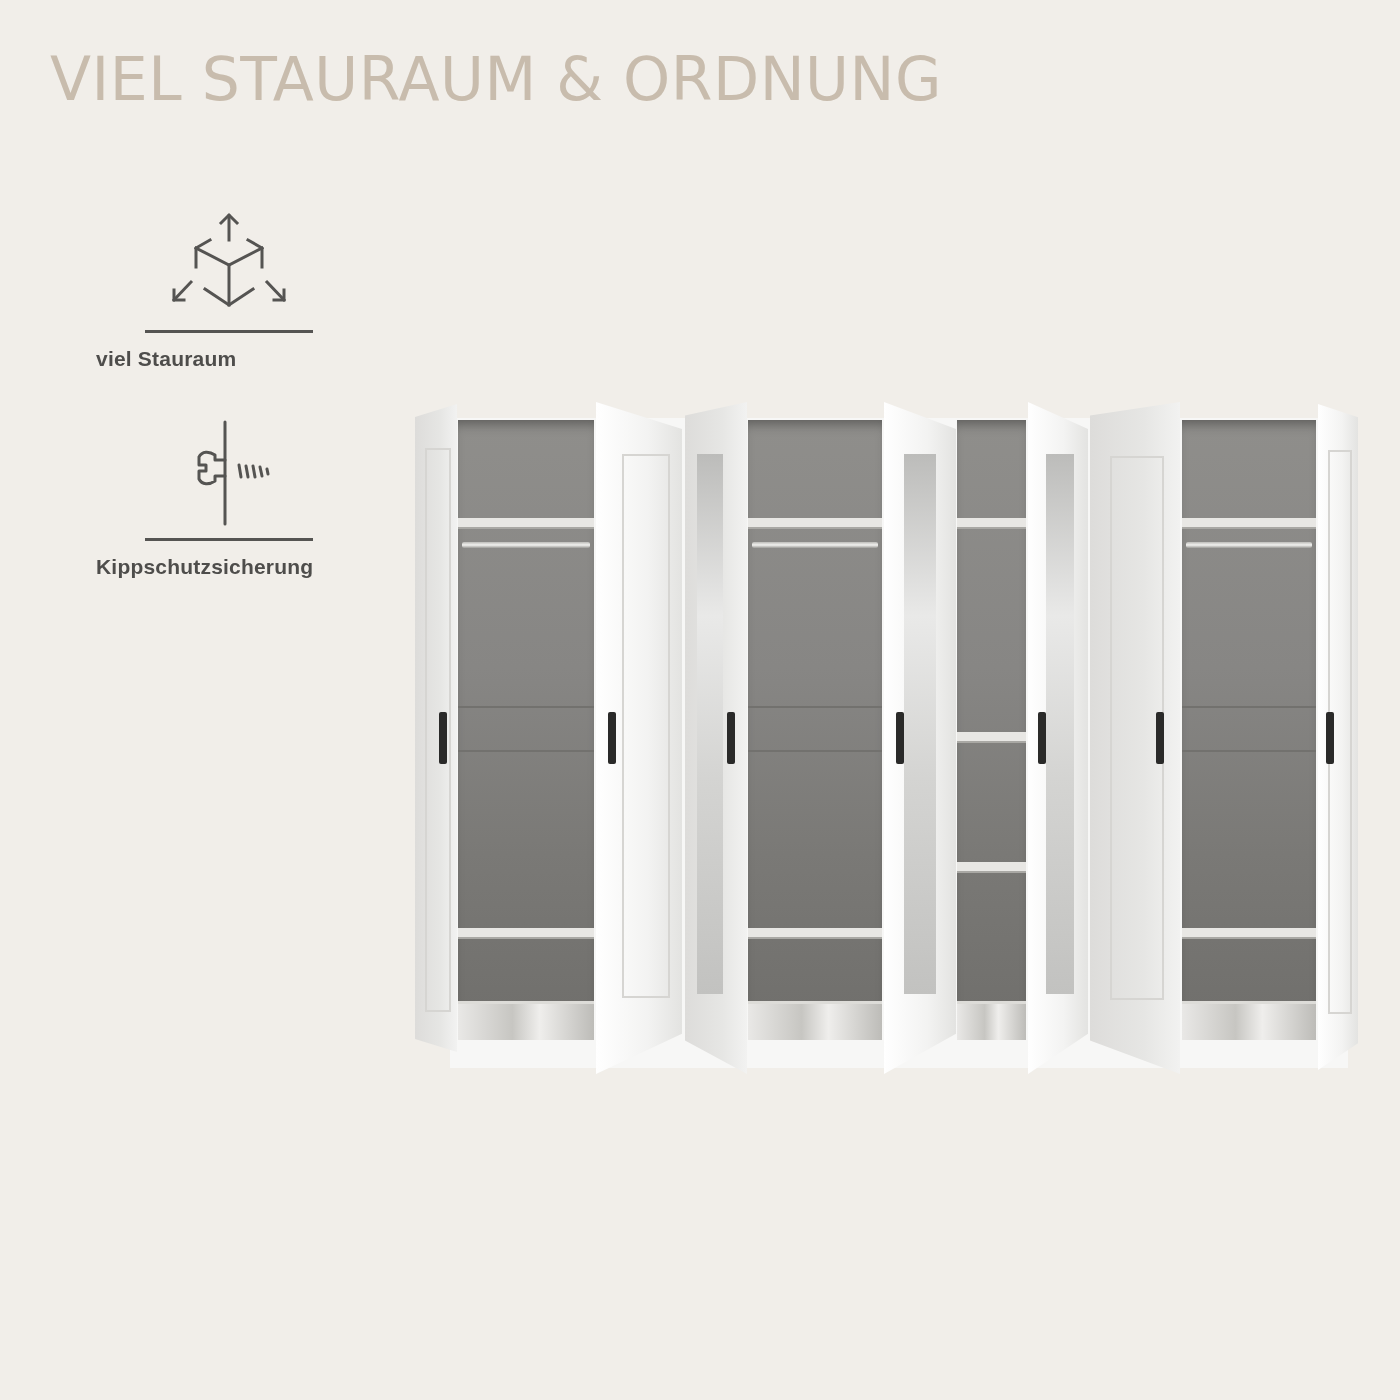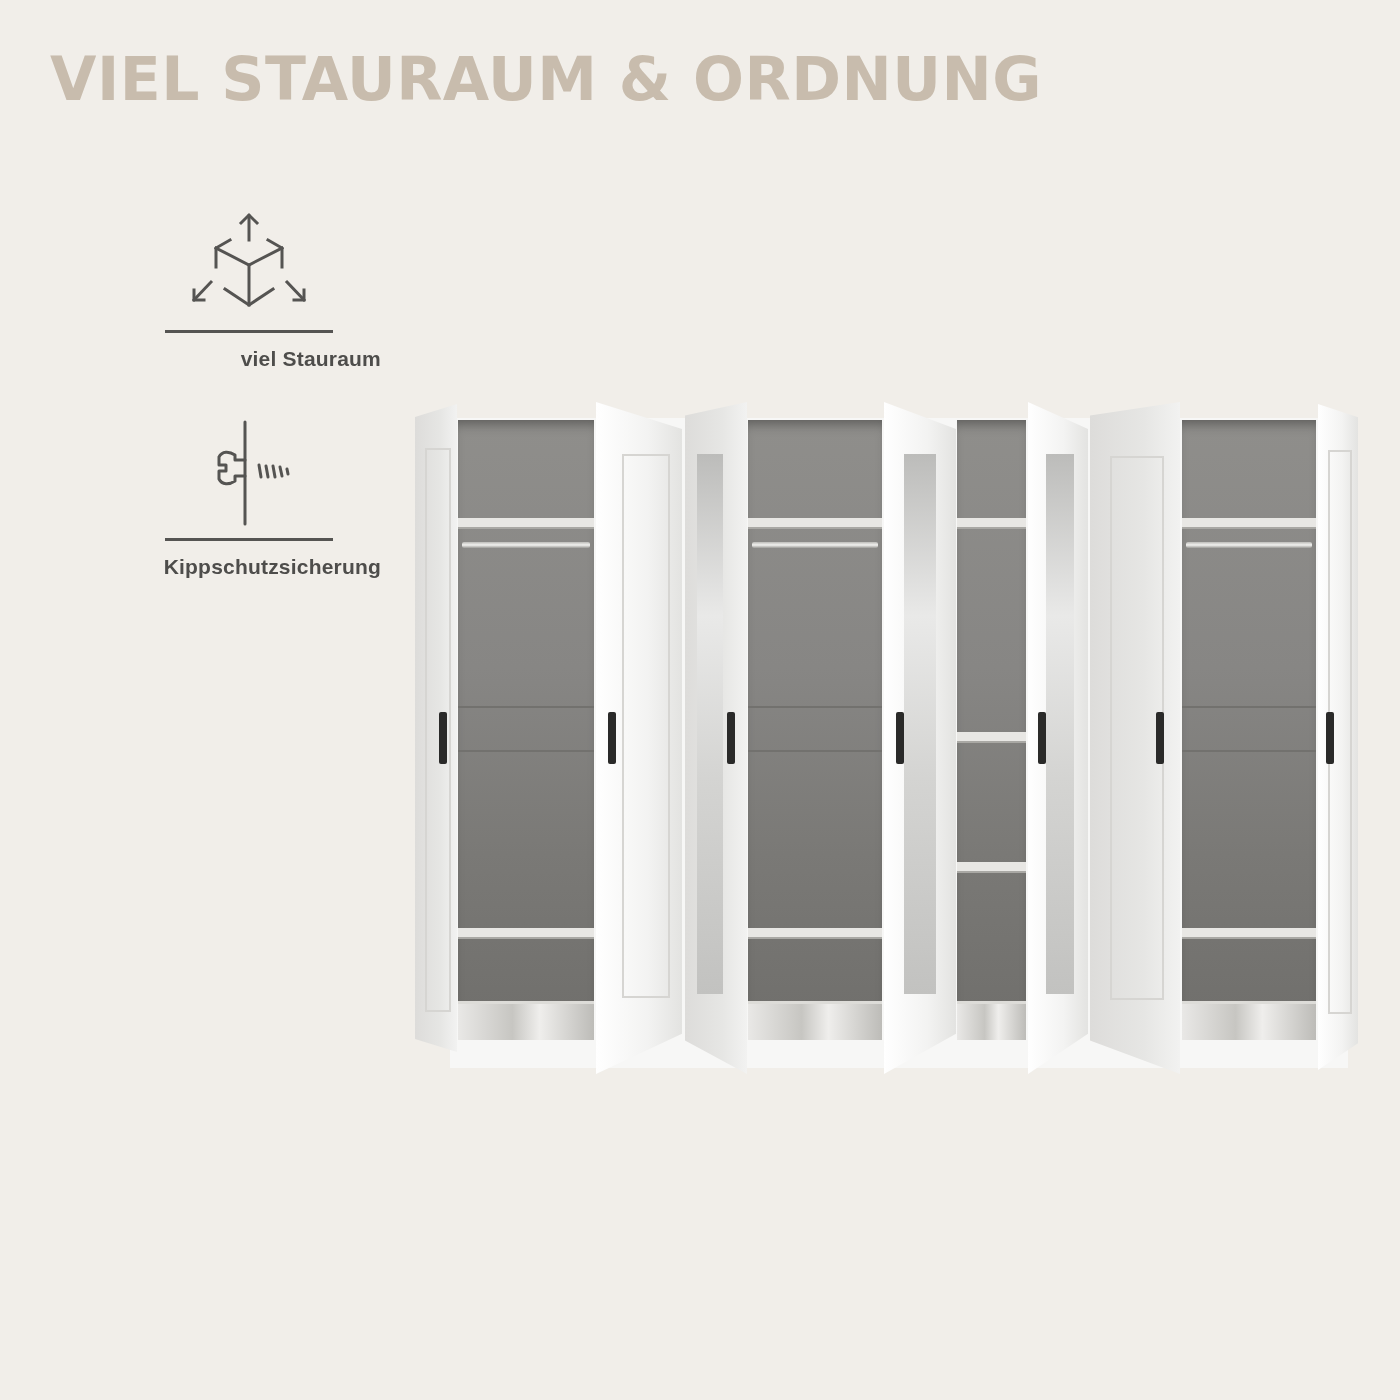--- a/index.html
+++ b/index.html
@@ -4,25 +4,25 @@
 <style>
   html, body { margin: 0; padding: 0; }
   body {
     width: 1400px; height: 1400px; position: relative; overflow: hidden;
     background: #f1eee9;
     font-family: "DejaVu Sans", "Liberation Sans", sans-serif;
   }
   .title {
     position: absolute; left: 50px; top: 44px;
     font-family: "DejaVu Sans", sans-serif;
-    font-weight: bold; font-size: 60px; letter-spacing: 0.5px;
+    font-weight: normal; font-size: 60px; letter-spacing: 0.5px;
     color: #c8bcad; white-space: nowrap;
     transform: scaleX(1.0); transform-origin: left top;
   }
-  .feature { position: absolute; left: 116px; width: 265px; text-align: right; }
+  .feature { position: absolute; left: 96px; width: 265px; text-align: left; }
   .feature .icon { display: block; margin: 0 auto; }
   .feature .rule { width: 168px; height: 3px; background: #555452; margin: 0 auto; }
   .feature .label {
     font-family: "Liberation Sans", sans-serif; font-weight: bold;
     font-size: 21px; color: #4e4d4b; margin-top: 14px; letter-spacing: 0.2px;
   }
   
   .wardrobe { position: absolute; left: 0; top: 0; width: 1400px; height: 1400px; }
   .carcass { position: absolute; background: #f7f7f6; }
   .compart {

